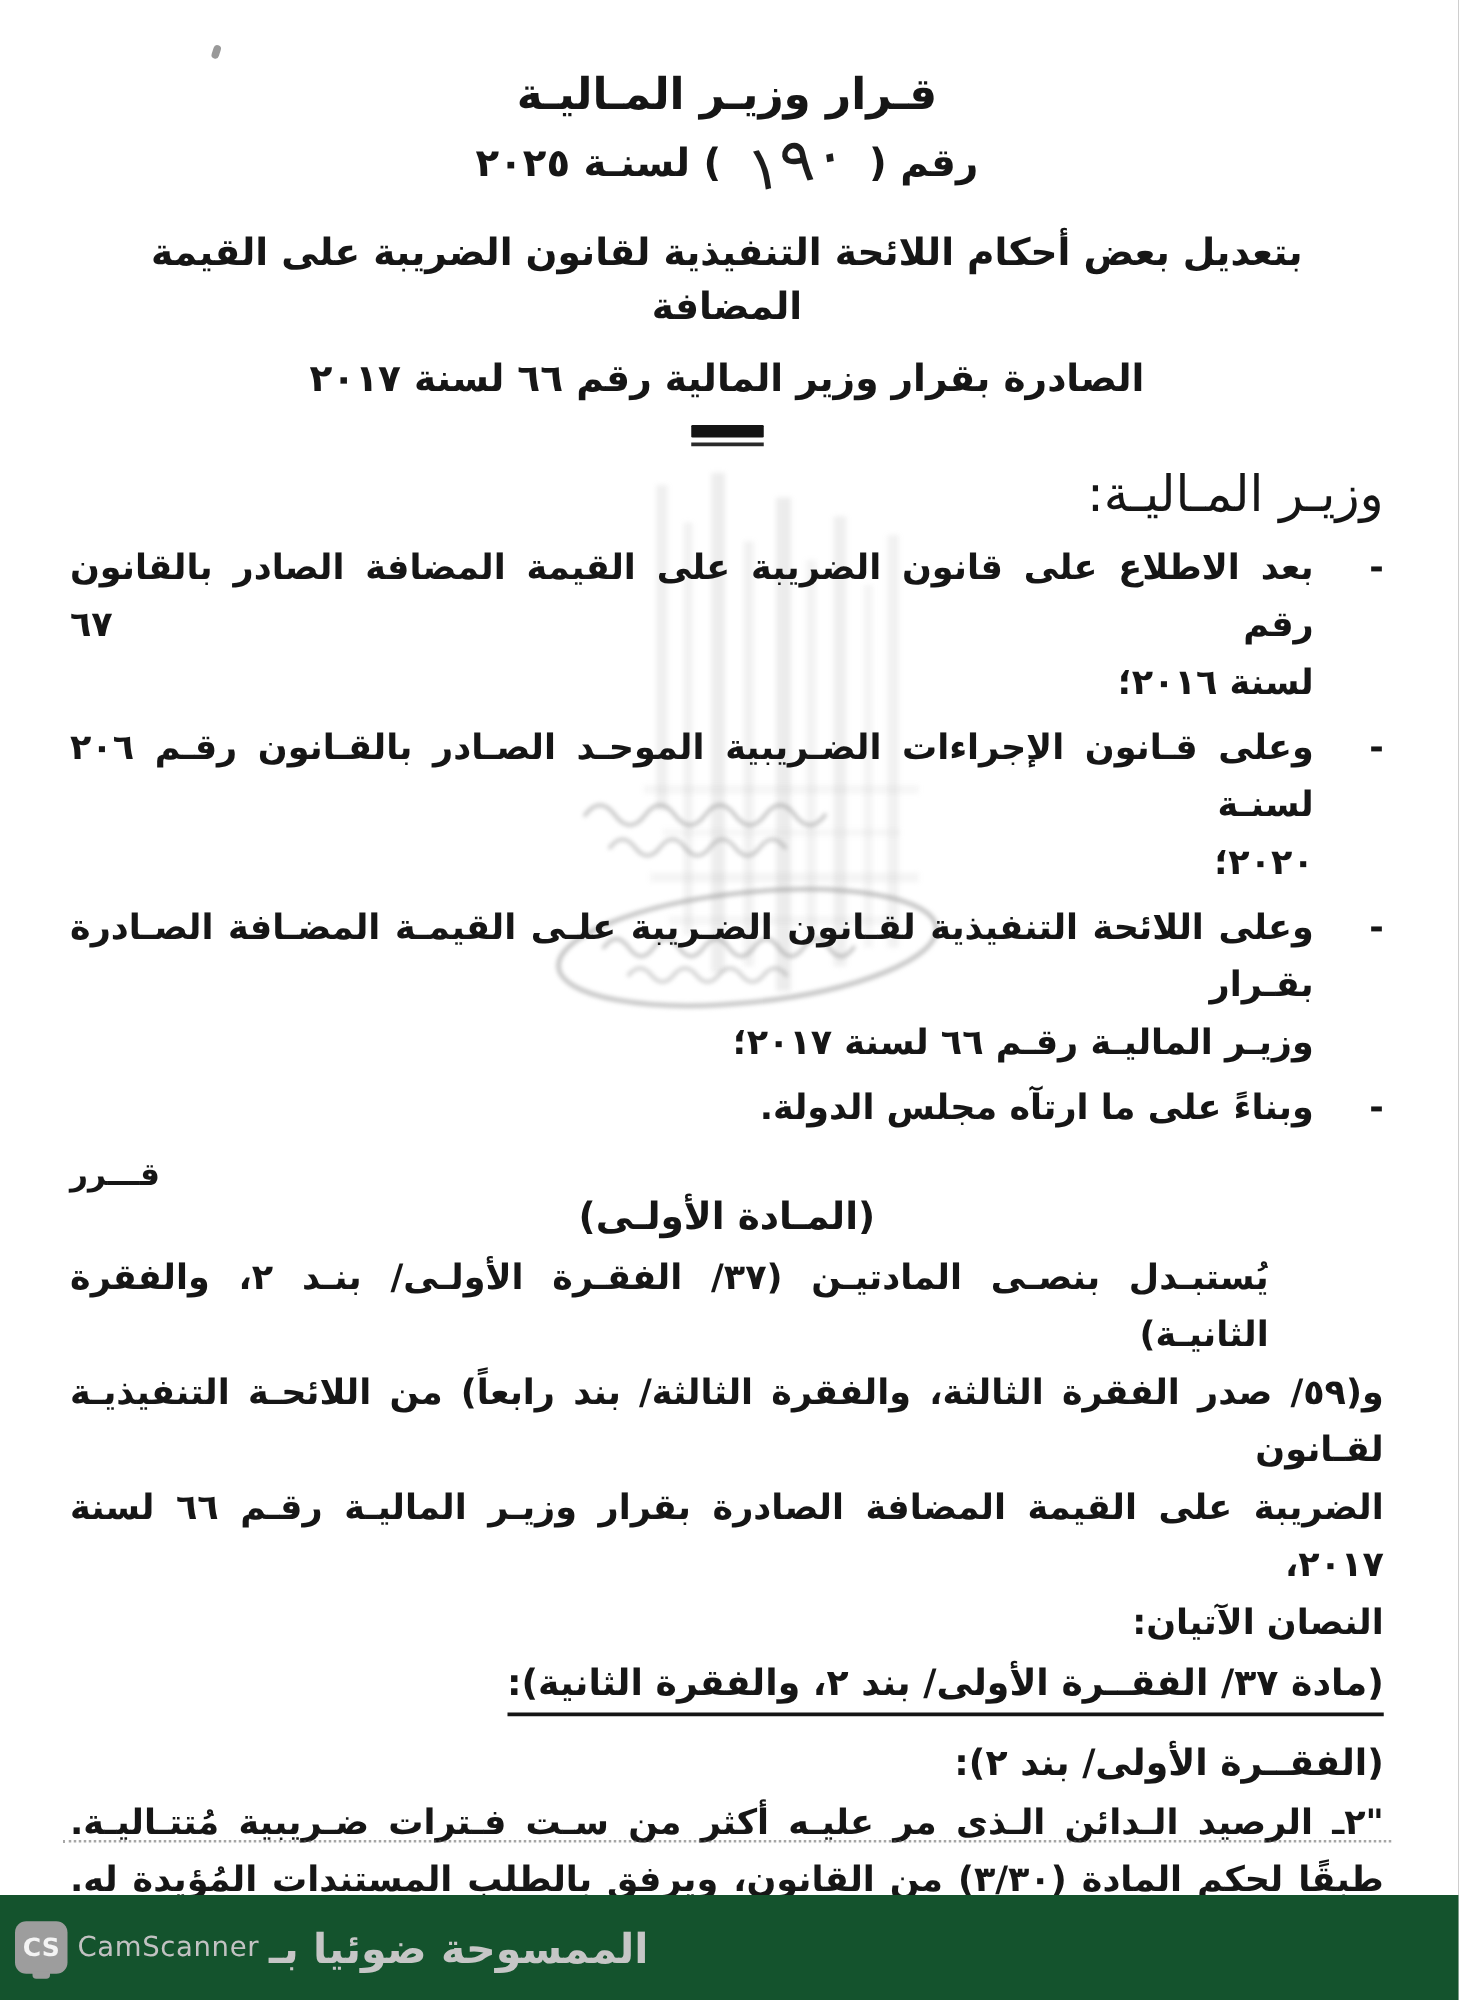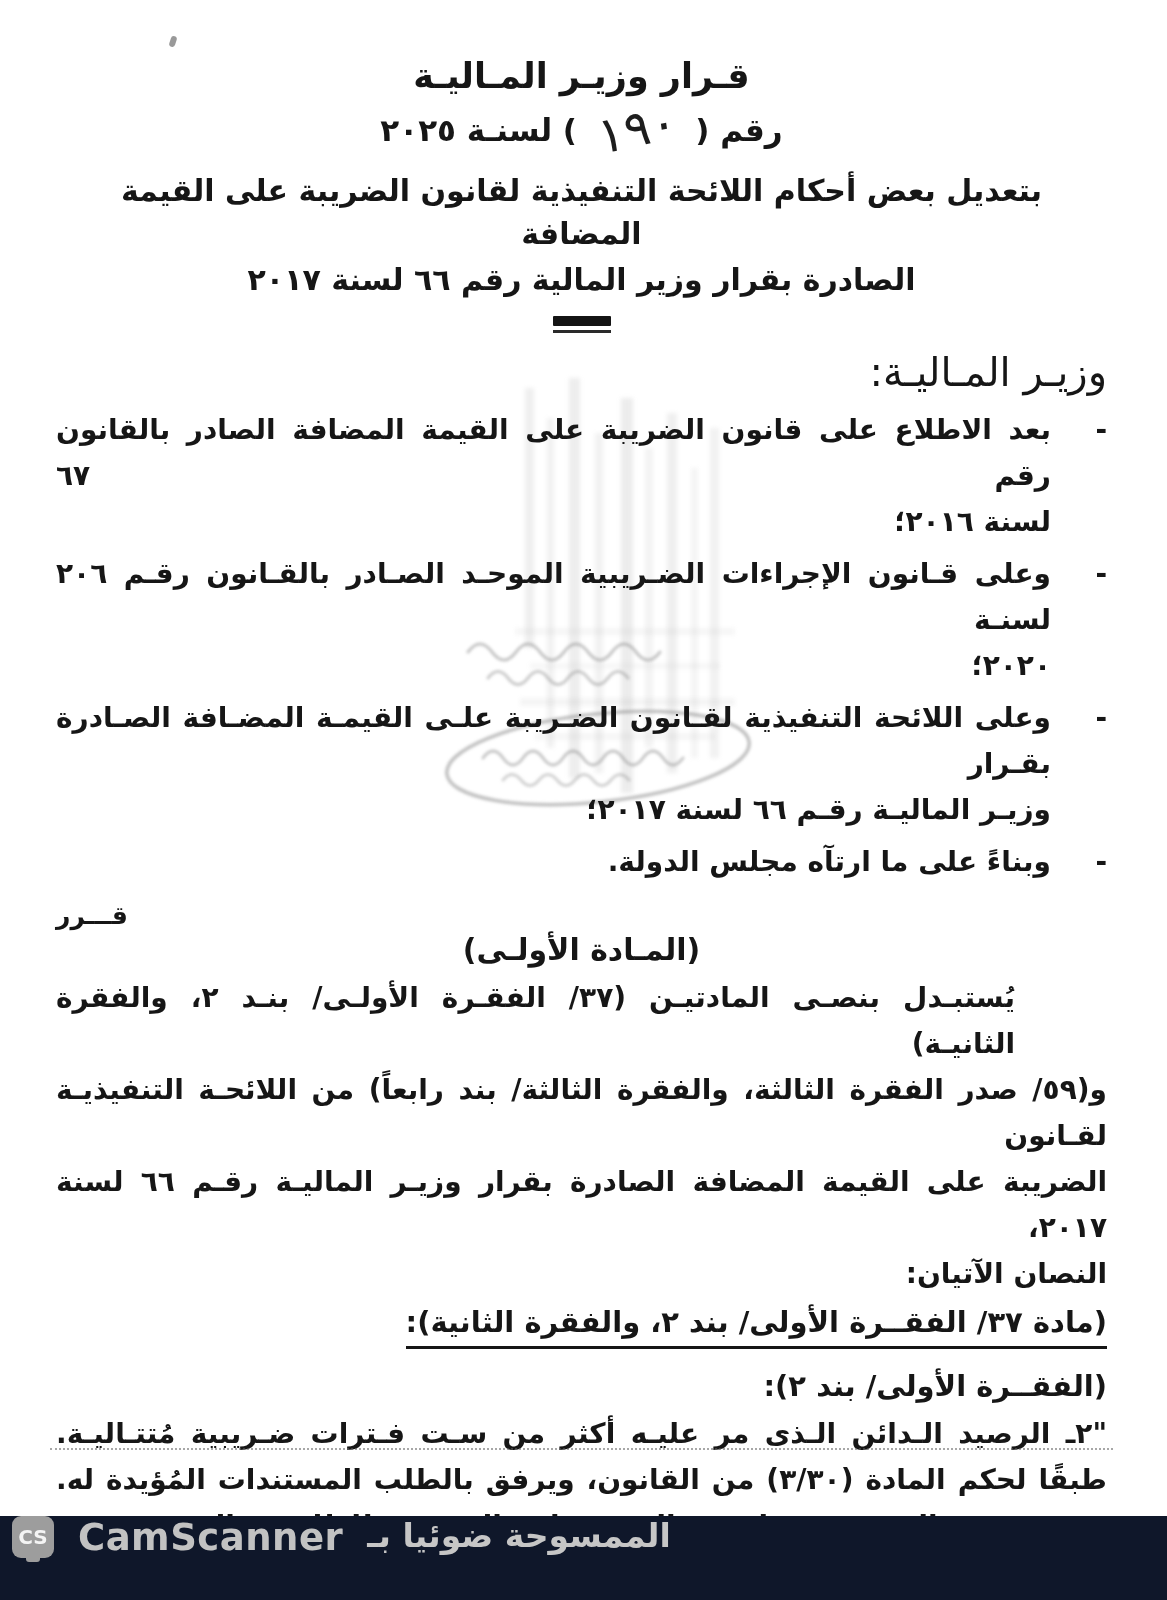--- a/index.html
+++ b/index.html
@@ -11,21 +11,21 @@
   }
   .content { position:relative; z-index:2; padding:56px 60px 0 56px; }
 
   .title { text-align:center; font-size:35px; font-weight:800; }
   .numline { text-align:center; font-size:31px; font-weight:800; margin-top:8px; height:62px; }
   .hand {
     display:inline-block; font-size:50px; font-weight:400;
     transform:rotate(-12deg) translateY(5px) skewX(-4deg);
     margin:0 8px; line-height:.8; color:#1d1d1d;
   }
-  .sub { text-align:center; font-size:30px; font-weight:800; line-height:1.42; margin-top:4px; }
+  .sub { text-align:center; font-size:30px; font-weight:800; line-height:1.42; margin-top:16px; }
 
   .divider { width:58px; margin:14px auto 12px; }
   .divider .bar { height:10px; background:#141414; border-radius:1px; }
   .divider .thin { height:3px; background:#2a2a2a; margin-top:4px; }
 
   .minister { font-size:40px; font-weight:400; margin:16px 0 12px; }
 
   .bullets { font-size:28px; font-weight:700; }
   .b-item { display:flex; margin-bottom:6px; }
   .dash { flex:0 0 56px; width:56px; line-height:46px; font-weight:800; }
@@ -58,34 +58,34 @@
     background:#7f7f7f; border-radius:3px; transform:rotate(18deg);
     opacity:.8; z-index:2;
   }
 
   .wm { position:absolute; z-index:1; pointer-events:none; }
   .wm-streaks { left:495px; top:378px; filter:blur(2px); }
   .wm-stamp { left:428px; top:630px; filter:blur(1.8px); }
 
   .footer {
     position:absolute; left:0; right:0; bottom:0; height:84px;
-    background:#0f172a; z-index:3; display:flex; 
-    direction:ltr; padding:0 12px; gap:24px;
+    background:#14532d; z-index:3; display:flex; align-items:center;
+    direction:ltr; padding:0 12px; gap:8px;
     font-family:"DejaVu Sans","Liberation Sans",sans-serif;
   }
   .cs-badge {
     width:42px; height:42px; background:#9d9d9d; border-radius:9px;
     color:#f4f4f4; font-weight:800; font-size:20px;
     display:flex; align-items:center; justify-content:center; position:relative;
   }
   .cs-badge::after {
     content:""; position:absolute; bottom:-4px; left:50%; width:14px; height:6px;
     background:#9d9d9d; transform:translateX(-50%); border-radius:0 0 3px 3px;
   }
-  .brand { font-size:37px; color:#c2c2c2; font-weight:700; letter-spacing:.5px; }
+  .brand { font-size:22px; color:#c2c2c2; font-weight:400; letter-spacing:.5px; }
   .scanlbl { font-size:33px; color:#c6c6c6; font-weight:700; }
 </style>
 </head>
 <body>
 
 <div class="page">
 
   <div class="speck"></div>
 
   <svg class="wm wm-streaks" width="290" height="430" viewBox="0 0 290 430">

